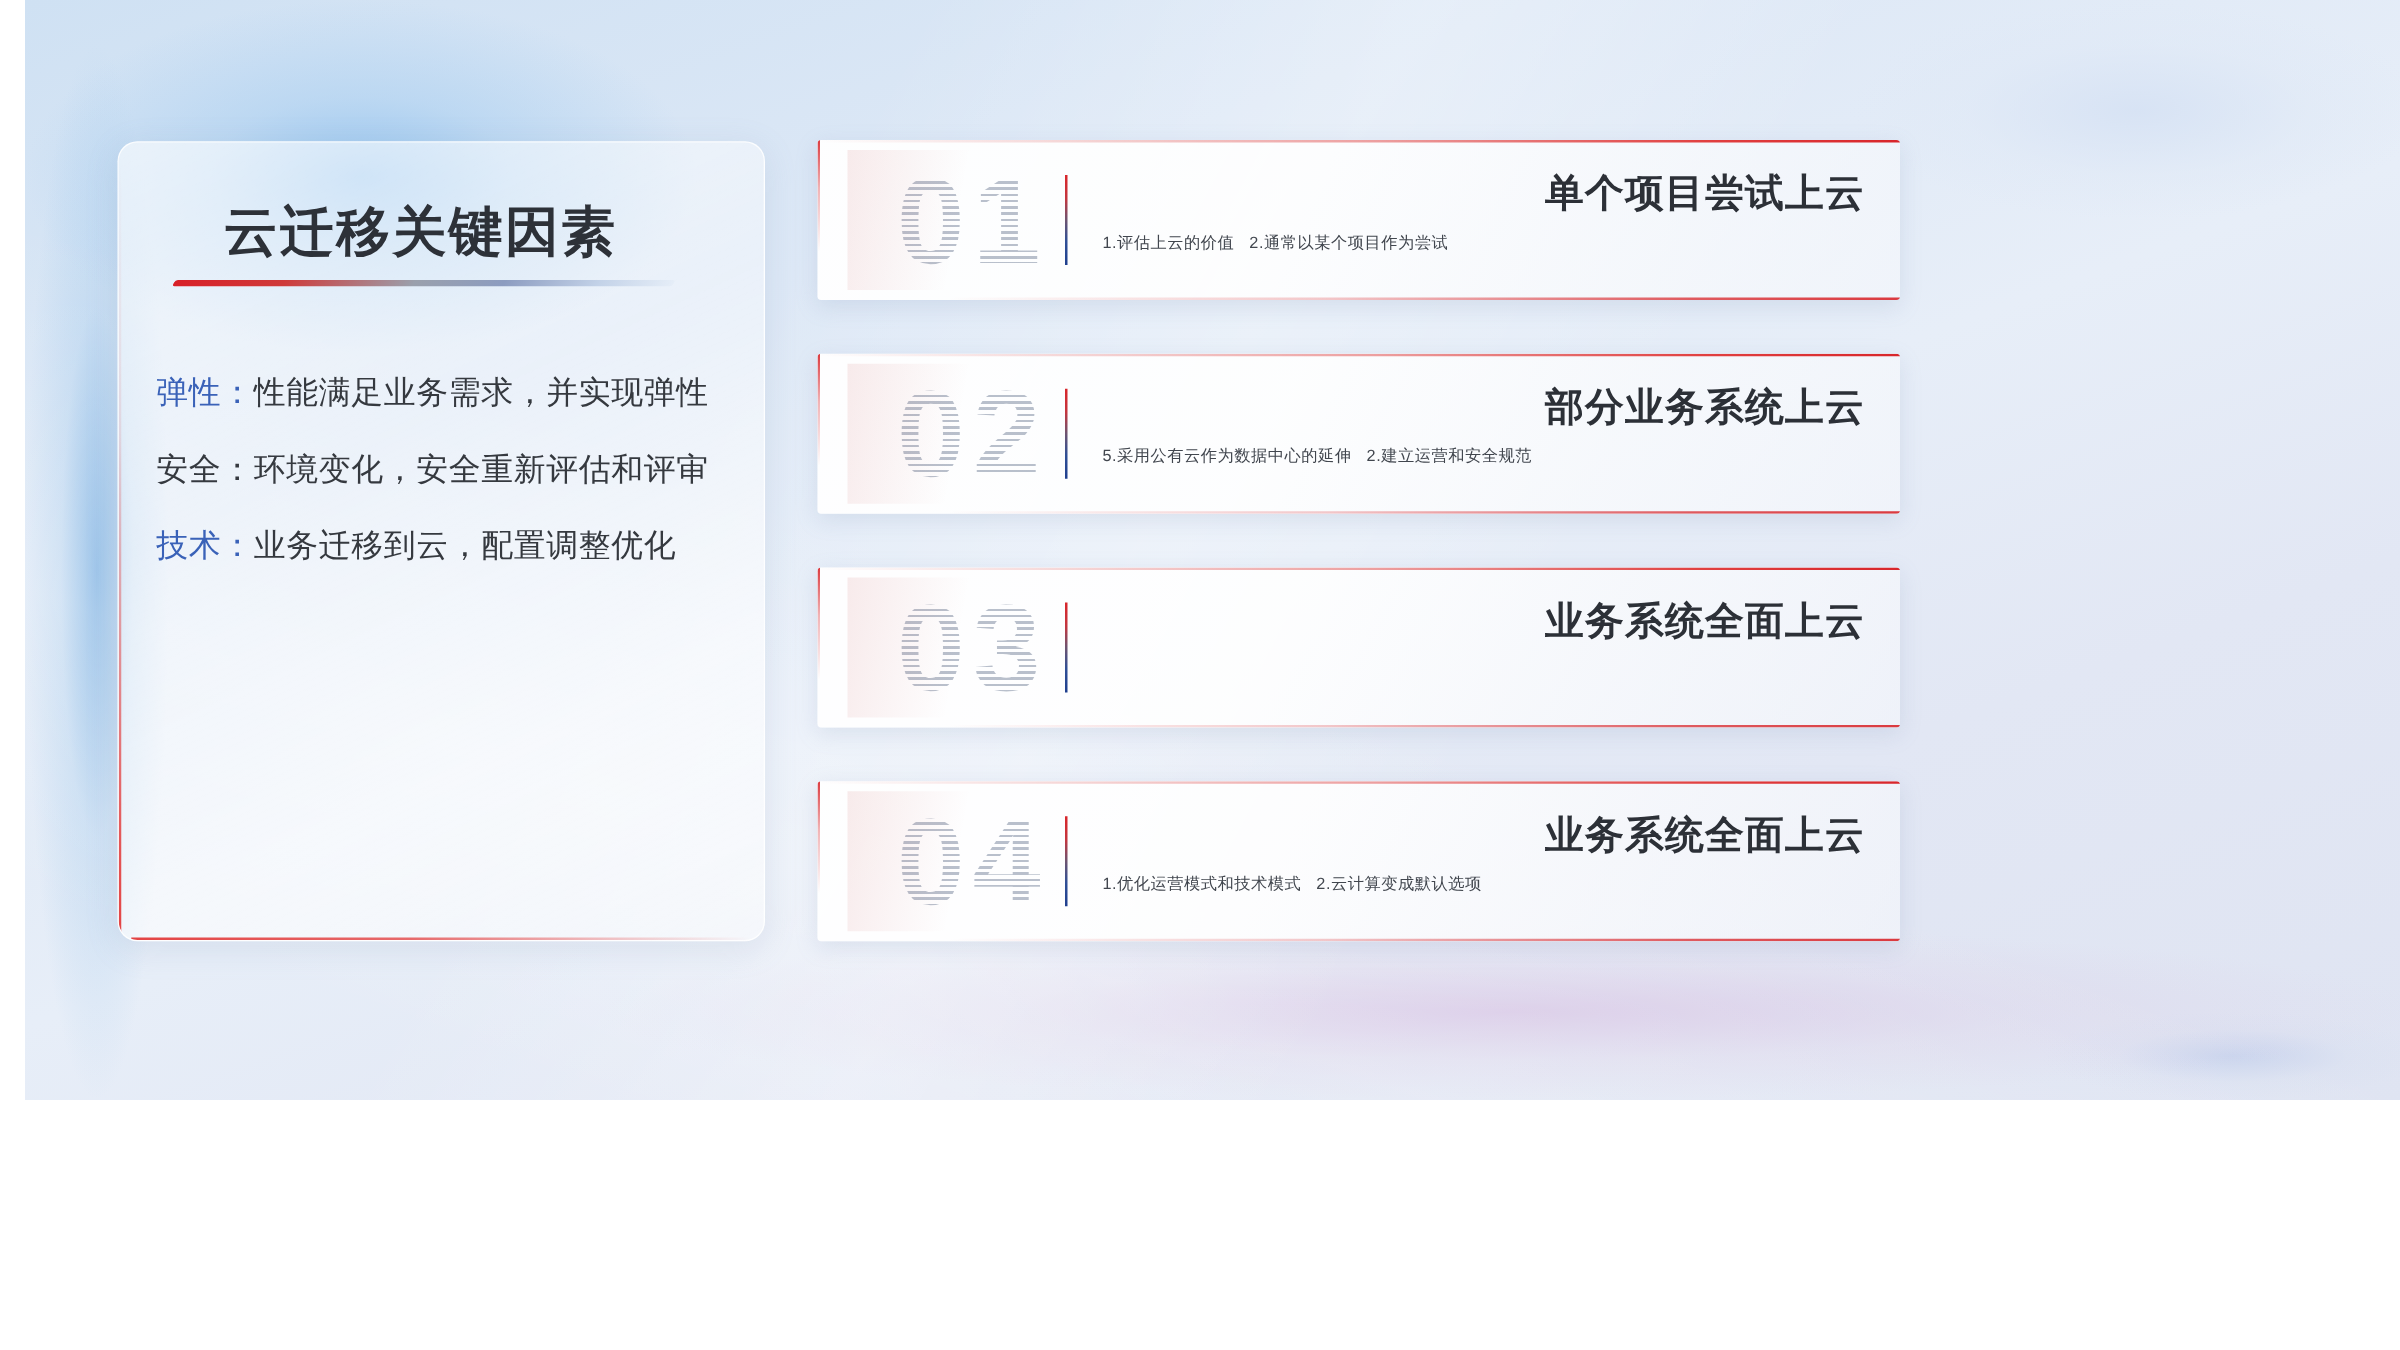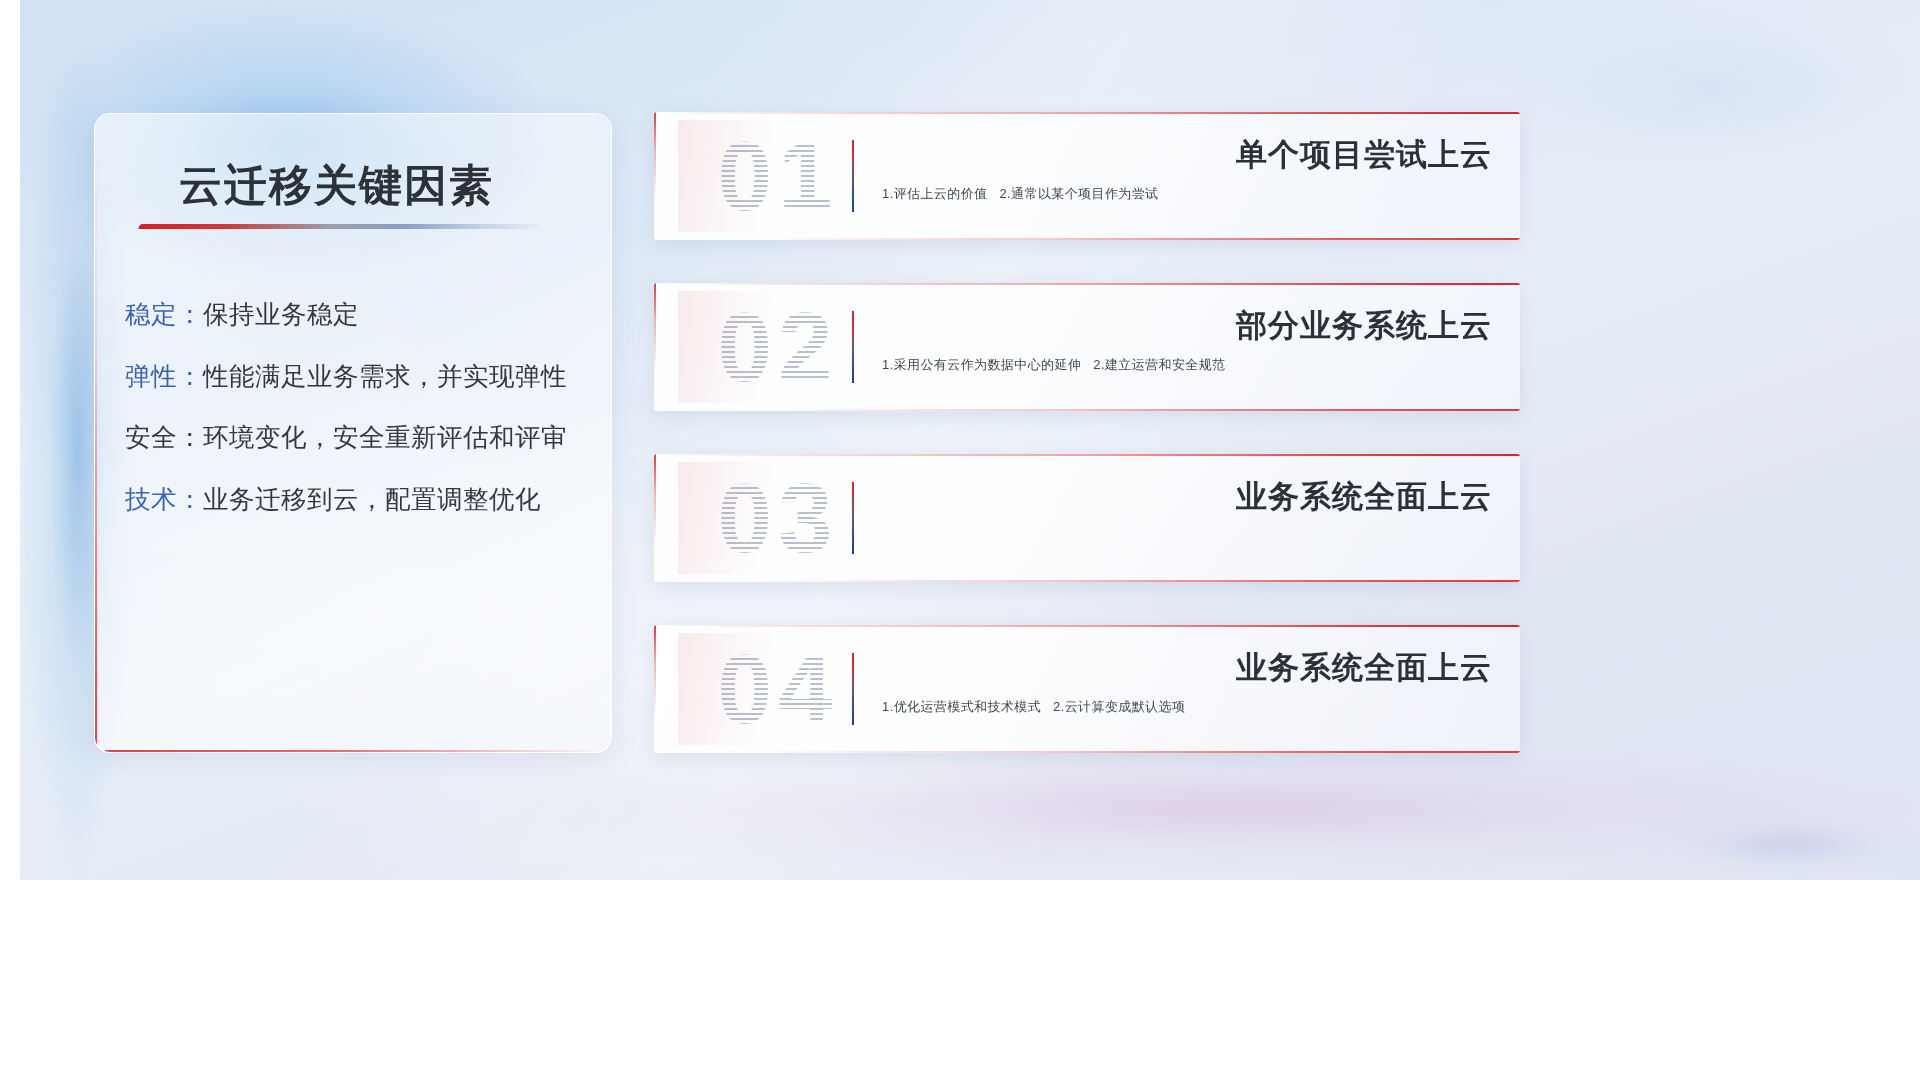--- a/index.html
+++ b/index.html
@@ -161,23 +161,20 @@
 
   <div class="left-panel">
     <div class="edge-red"></div>
     <div class="edge-red-bottom"></div>
 
     <div class="panel-title">云迁移关键因素</div>
     <div class="title-rule"></div>
 
     <div class="factor-list">
 
-      <div class="factor-row">
-        <span class="key">稳定：</span><span>保持业务稳定</span>
-      </div>
 
       <div class="factor-row">
         <span class="key">弹性：</span><span>性能满足业务需求，并实现弹性</span>
       </div>
 
       <div class="factor-row">
         <span class="key neutral">安全：</span><span>环境变化，安全重新评估和评审</span>
       </div>
 
       <div class="factor-row">
@@ -205,21 +202,21 @@
 
     <div class="card">
       <div class="top-rule"></div>
       <div class="left-rule"></div>
       <div class="bottom-rule"></div>
       <div class="numeral">02</div>
       <div class="numeral-tint"></div>
       <div class="divider"></div>
       <div class="body">
         <div class="card-title">部分业务系统上云</div>
-        <div class="card-sub">1.采用公有云作为数据中心的延伸   2.建立运营和安全规范</div>
+        <div class="card-sub">5.采用公有云作为数据中心的延伸   2.建立运营和安全规范</div>
       </div>
     </div>
 
     <div class="card">
       <div class="top-rule"></div>
       <div class="left-rule"></div>
       <div class="bottom-rule"></div>
       <div class="numeral">03</div>
       <div class="numeral-tint"></div>
       <div class="divider"></div>

